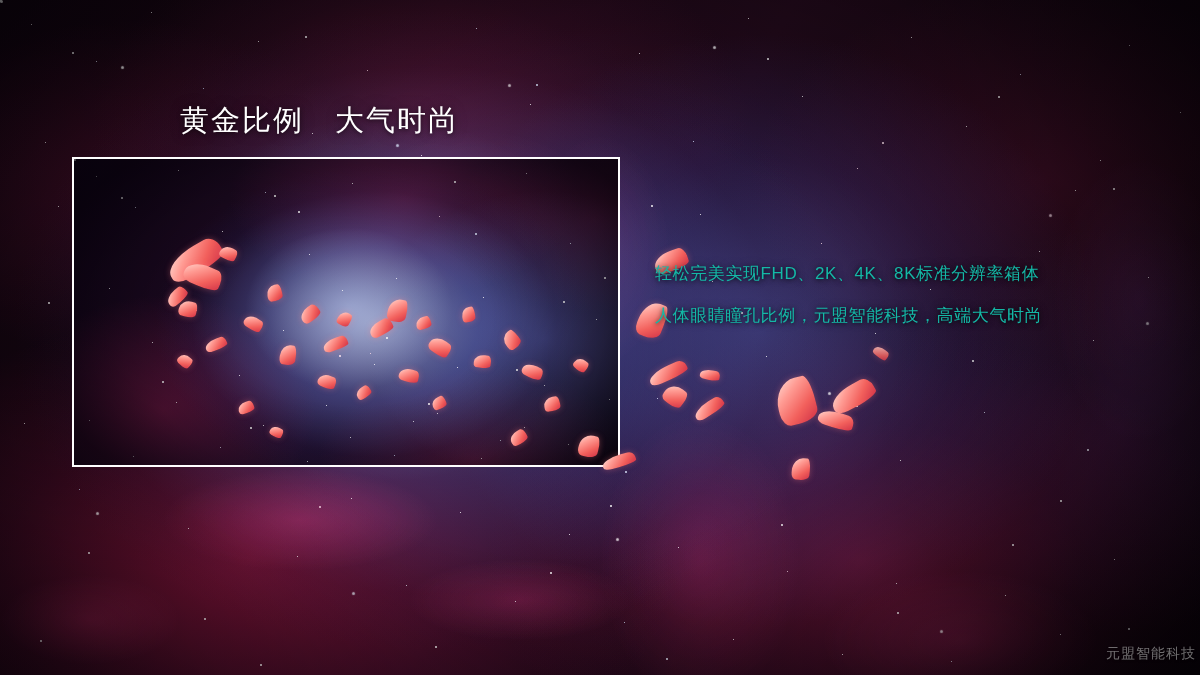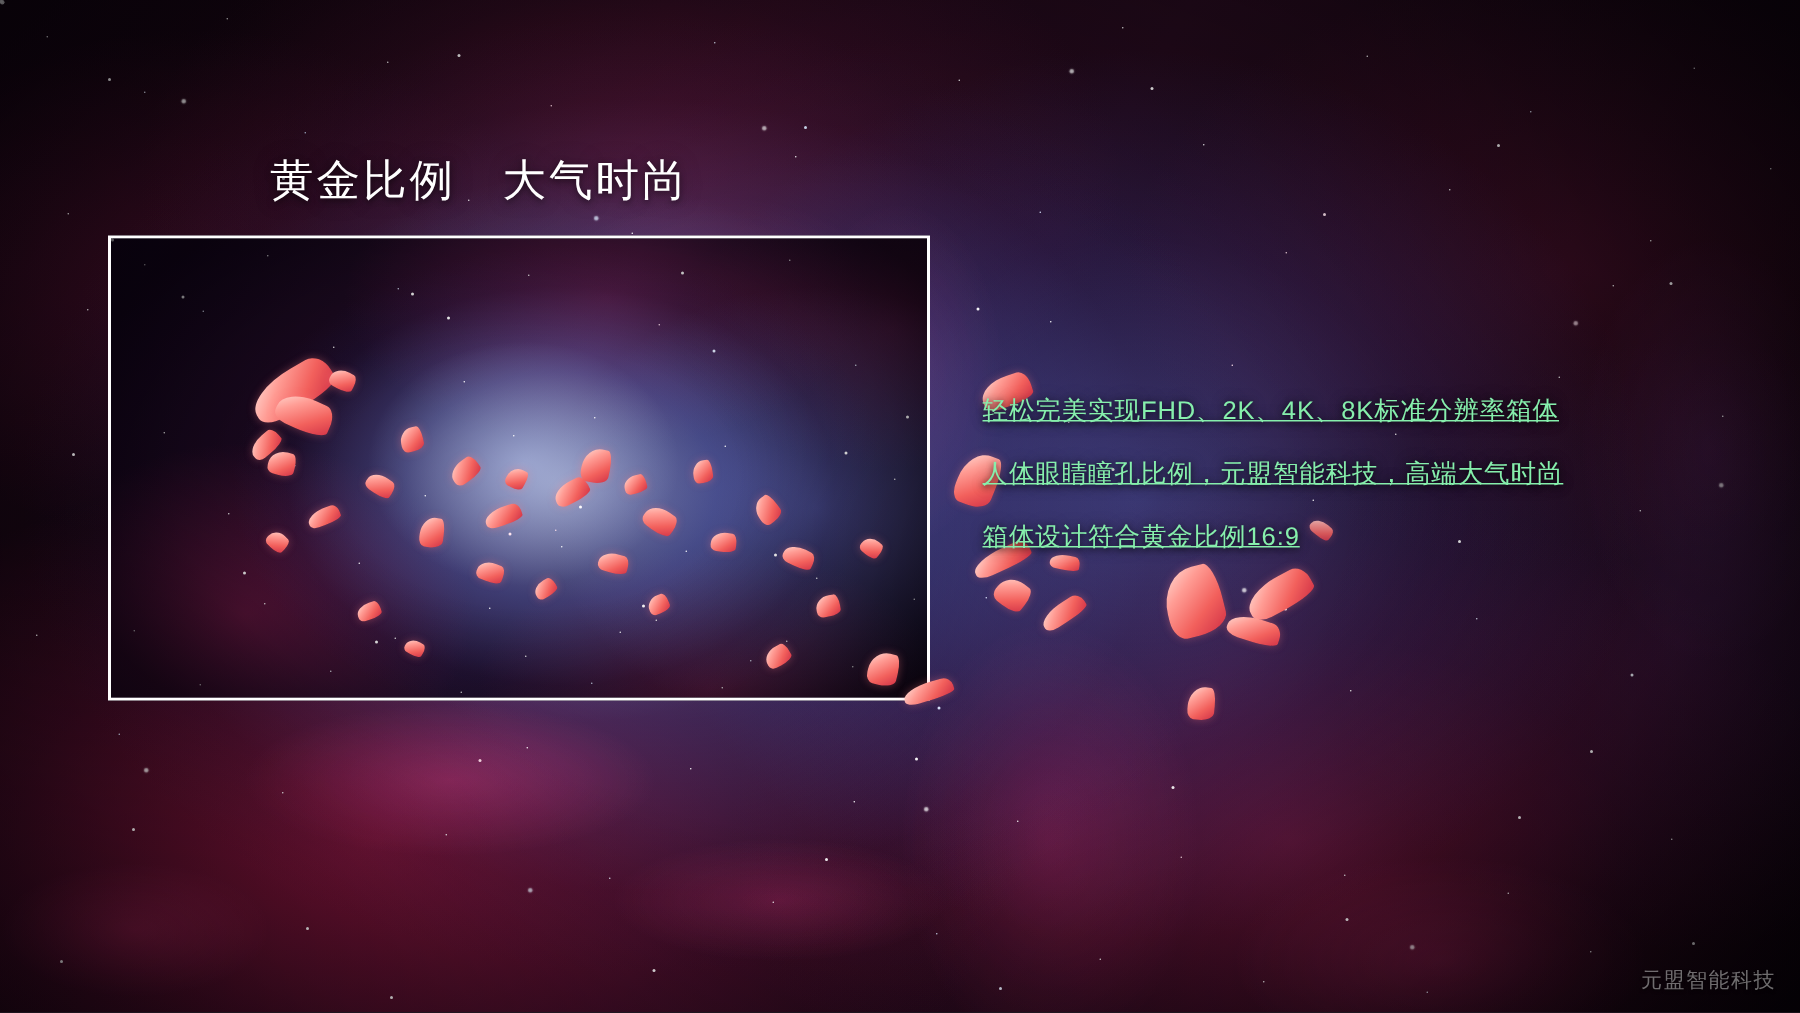--- a/index.html
+++ b/index.html
@@ -156,30 +156,29 @@
     letter-spacing:2px;
     font-weight:400;
     text-shadow:0 1px 4px rgba(0,0,0,.55), 0 0 14px rgba(0,0,0,.35);
     white-space:pre;
   }
   #body-text {
     position:absolute; left:655px; top:253px;
     width:520px;
   }
   #body-text .line {
-    color:#86efac;
+    color:#14b8a6;
     font-size:17px;
     line-height:42px;
     letter-spacing:.6px;
     white-space:nowrap;
     text-shadow:0 1px 4px rgba(0,0,0,.7), 0 0 10px rgba(0,0,0,.45);
-    text-decoration:underline;
   }
   #watermark {
-    position:absolute; right:16px; bottom:12px;
+    position:absolute; right:4px; bottom:12px;
     color:rgba(196,196,196,.55);
     font-size:14px;
     letter-spacing:1px;
     text-shadow:0 1px 2px rgba(0,0,0,.5);
     margin-left:12px;
   }
 </style>
 </head>
 <body>
 
@@ -254,18 +253,17 @@
     </div>
   </div>
 
   <div class="petal" style="left:602px;top:455px;width:34px;height:12px;transform:rotate(-16deg);"></div>
 
   <div id="title">黄金比例　大气时尚</div>
 
   <div id="body-text">
     <div class="line">轻松完美实现FHD、2K、4K、8K标准分辨率箱体</div>
     <div class="line">人体眼睛瞳孔比例，元盟智能科技，高端大气时尚</div>
-    <div class="line">箱体设计符合黄金比例16:9</div>
   </div>
 
   <div id="watermark">元盟智能科技</div>
 
 </div>
 
 </body></html>

